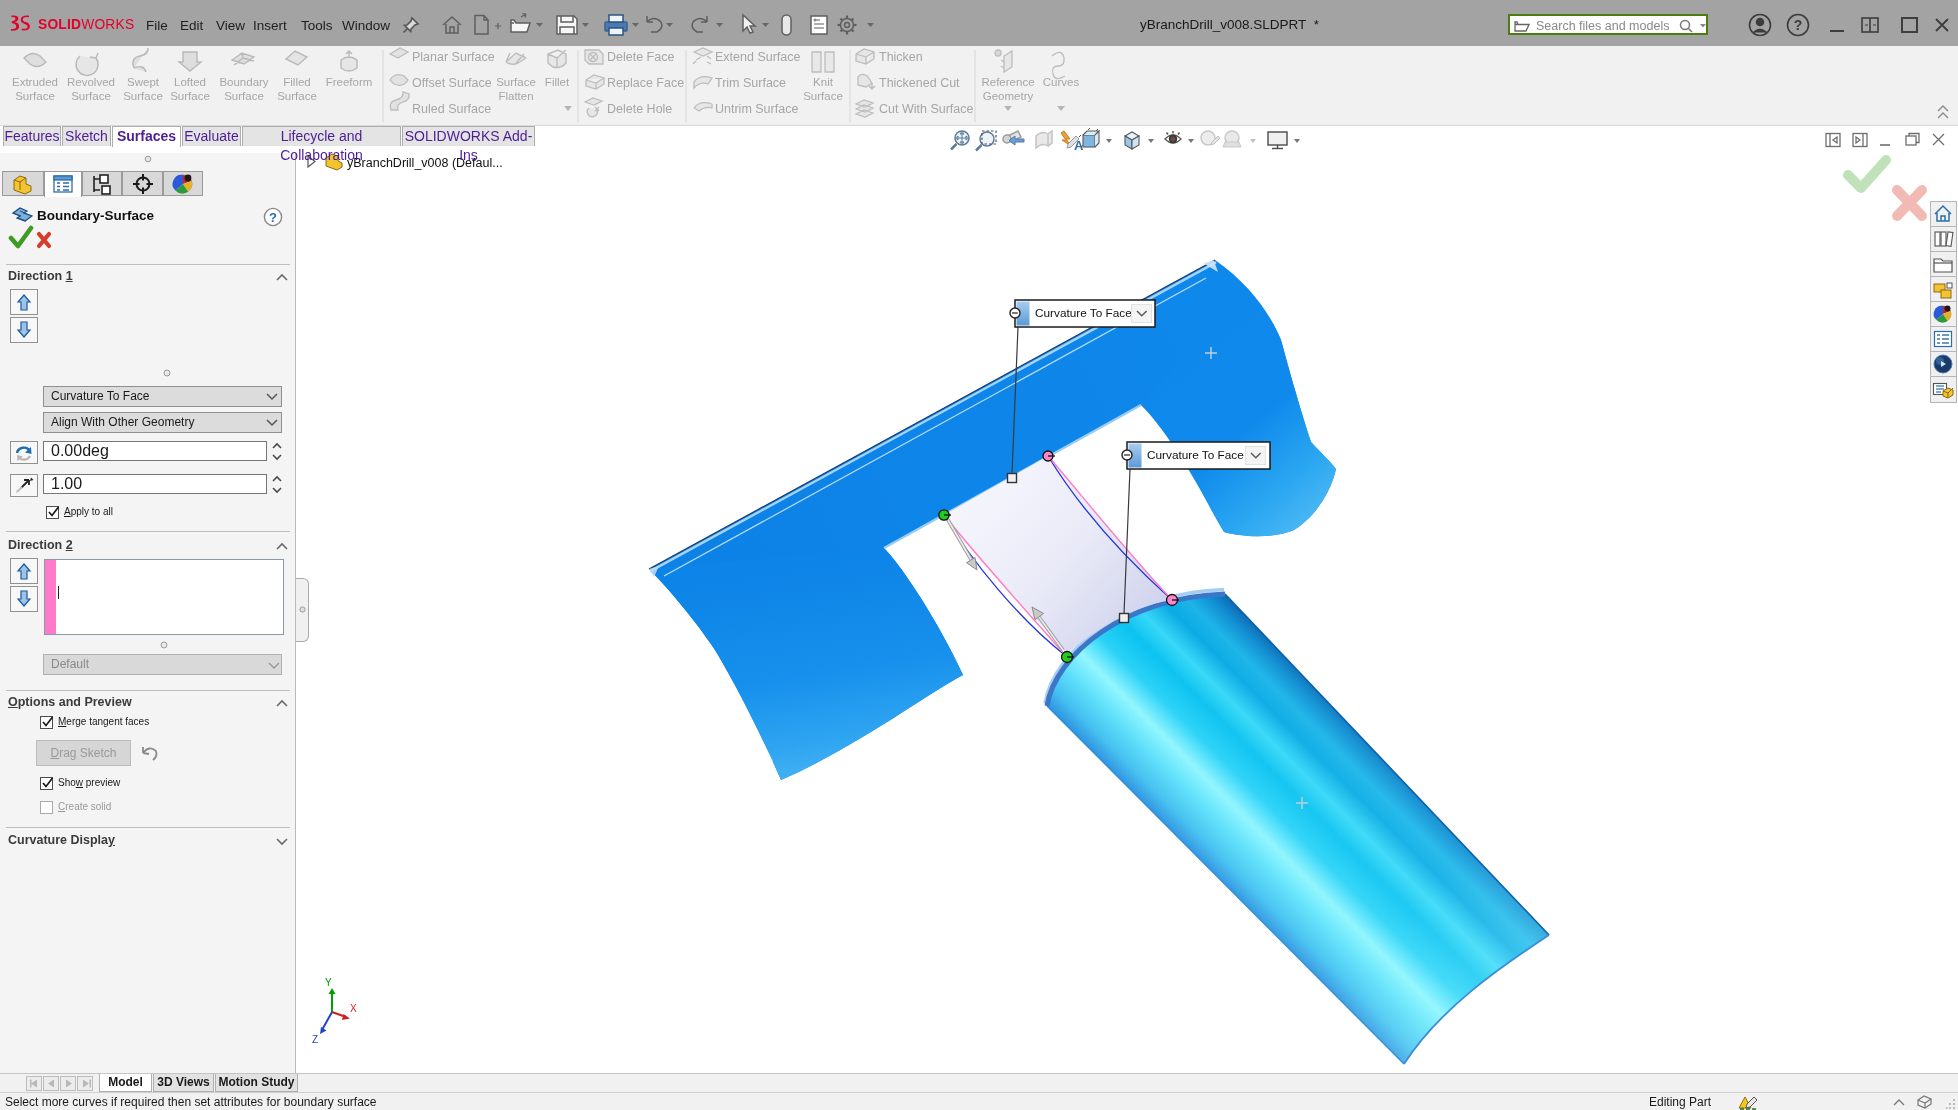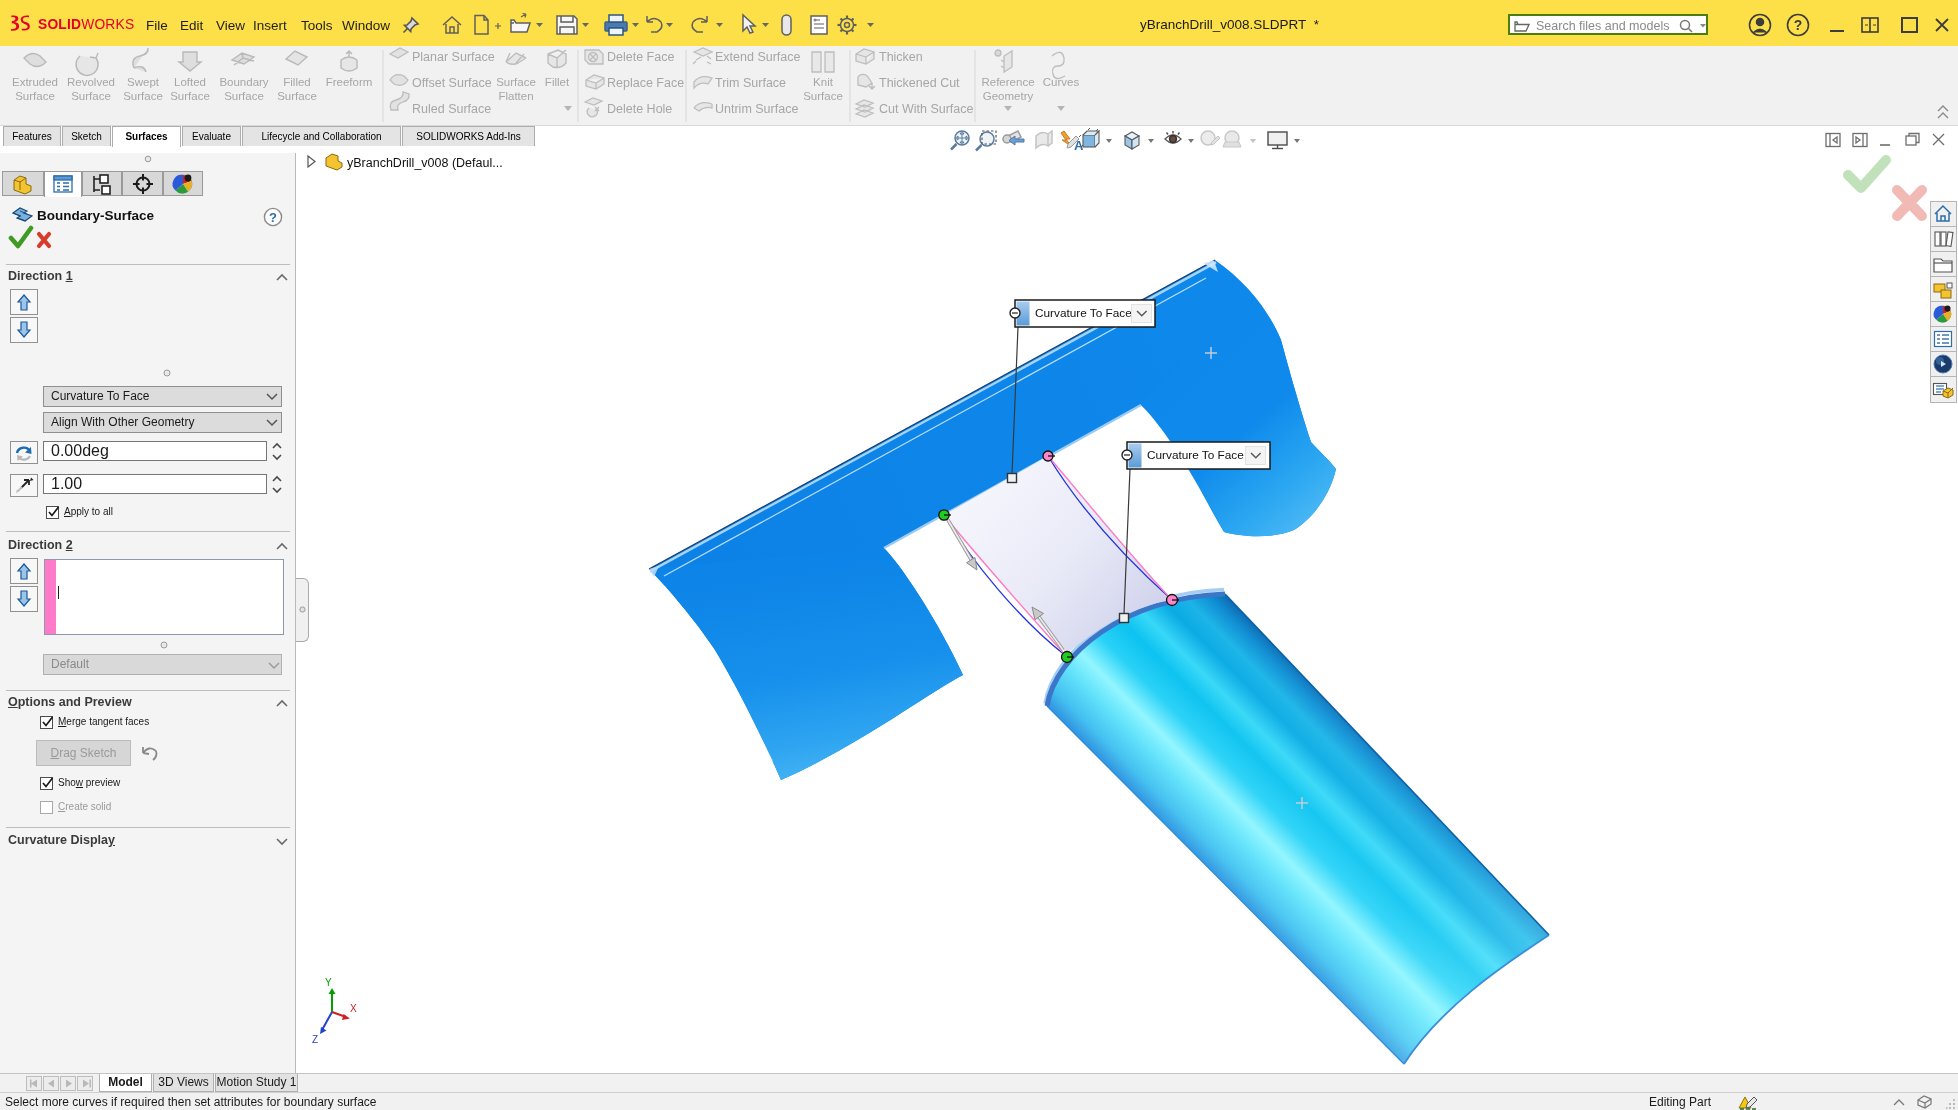--- a/index.html
+++ b/index.html
@@ -1,42 +1,42 @@
 <!DOCTYPE html>
 <html><head>
 <meta charset="utf-8">
 <style>
 * { margin:0; padding:0; box-sizing:border-box; }
 html,body { width:1958px; height:1110px; overflow:hidden; background:#fff;
   font-family:"Liberation Sans", sans-serif; }
 #app { position:relative; width:1958px; height:1110px; }
 .abs { position:absolute; }
 
-#titlebar { position:absolute; left:0; top:0; width:1958px; height:46px; background:#fde047; z-index:20; }
+#titlebar { position:absolute; left:0; top:0; width:1958px; height:46px; background:#a3a3a3; z-index:20; }
 .menu { position:absolute; top:18px; font-size:13.5px; color:#1e1e1e; }
 
 #ribbon { position:absolute; left:0; top:46px; width:1958px; height:80px; background:#f1f1f1; border-bottom:1px solid #d9d9d9; z-index:20; }
 
 #tabband { position:absolute; left:0; top:126px; width:1958px; height:27px; background:#fff; z-index:20; }
-.ctab { position:absolute; top:0; height:20px; background:#e4e4e4; border:1px solid #adadad; border-bottom:none; font-size:10px; color:#000000; text-align:center; line-height:19px; }
+.ctab { position:absolute; top:0; height:20px; background:#e4e4e4; border:1px solid #adadad; border-bottom:none; font-size:14px; color:#4c1d95; text-align:center; line-height:19px; }
 .ctab.active { background:#fff; font-weight:bold; height:21px; }
 
 #panel { position:absolute; left:0; top:146px; width:296px; height:927px; background:#f4f4f4; border-right:1px solid #b9b9b9; z-index:15;padding-left:24px; }
 .sect { position:absolute; left:8px; font-size:12.5px; font-weight:bold; color:#3b3b3b; }
 .chev { position:absolute; width:12px; height:12px; }
 .sep { position:absolute; left:6px; width:284px; height:1px; background:#bdbdbd; }
 .ud { position:absolute; left:10px; width:28px; height:26px; background:#f7f7f7; border:1px solid #919191; }
 .field { position:absolute; background:#fff; border:1px solid #767676; font-size:16px; color:#1a1a1a; line-height:22px; padding-left:7px; }
 .dd { position:absolute; left:43px; width:239px; height:21px; background:#dcdcdc; border:1px solid #8f8f8f; font-size:12px; color:#1a1a1a; line-height:19px; padding-left:7px; }
 .ddchev { position:absolute; right:6px; top:7px; }
 .cb { position:absolute; width:13px; height:13px; background:#fff; border:1px solid #4d4d4d; }
 .cblbl { position:absolute; font-size:10px; color:#1a1a1a; }
 
 #modeltabs { position:absolute; left:0; top:1073px; width:1958px; height:19px; background:#f1f1f1; border-top:1px solid #c4c4c4; z-index:20; }
-.mtab { position:absolute; top:0; height:18px; background:#e2e2e2; border:1px solid #b0b0b0; border-top:none; font-size:12px; color:#1a1a1a; text-align:center; line-height:17px; }
+.mtab { position:absolute; top:0; height:18px; background:#e2e2e2; border:1px solid #b0b0b0; border-top:none; font-size:12px; color:#1a1a1a; text-align:center; line-height:17px;font-weight:bold; }
 .mtab.active { background:#fff; font-weight:bold; }
 #statusbar { position:absolute; left:0; top:1092px; width:1958px; height:18px; background:#f1f1f1; border-top:1px solid #cfcfcf; font-size:12px; color:#1a1a1a; z-index:20; }
 svg text { font-family:"Liberation Sans", sans-serif; }
 </style>
 </head>
 <body>
 <div id="app">
   <svg id="scene" width="1958" height="1110" style="position:absolute;left:0;top:0;z-index:5">
     <defs>
       <linearGradient id="gFlat" gradientUnits="userSpaceOnUse" x1="700" y1="540" x2="1230" y2="300">

